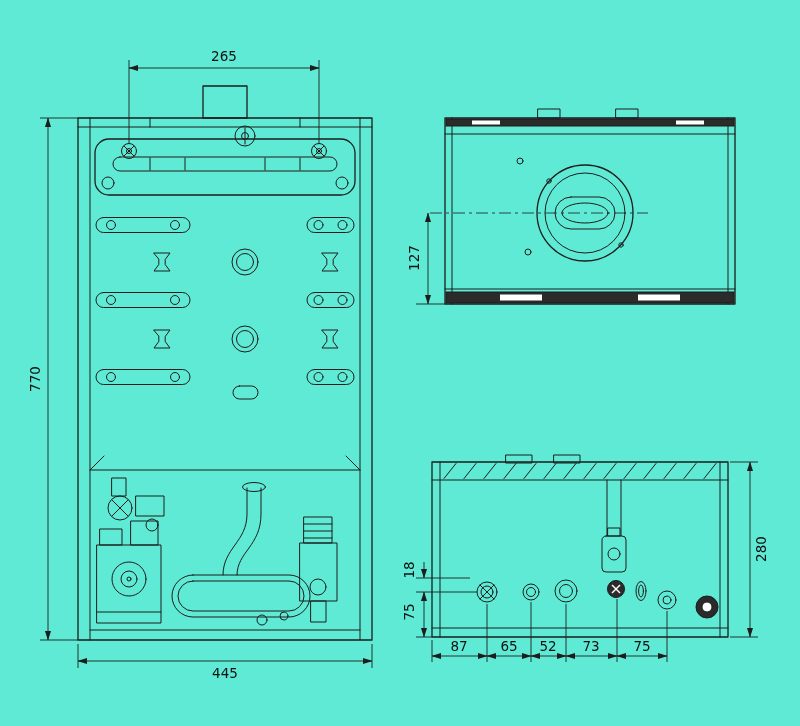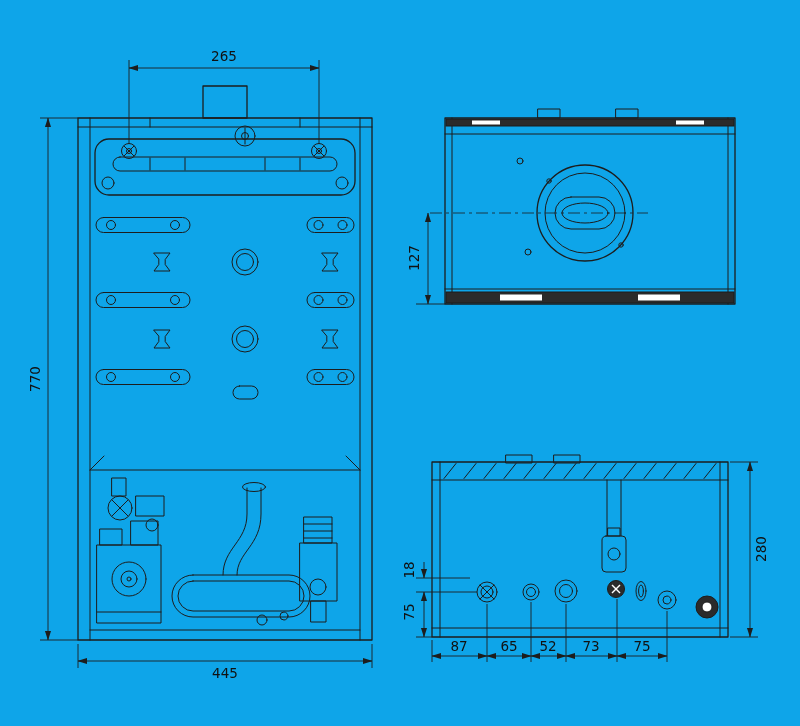--- a/index.html
+++ b/index.html
@@ -1,16 +1,16 @@
 <!DOCTYPE html>
 <html><head>
 <meta charset="utf-8">
 <style>
   html,body{margin:0;padding:0;background:#ffffff;}
-  .stage{width:800px;height:726px;background:#0ea5e9;position:relative;overflow:hidden;
+  .stage{width:800px;height:726px;background:#5eead4;position:relative;overflow:hidden;
          font-family:"DejaVu Sans",sans-serif;}
   svg{display:block;}
   .ln{fill:none;stroke:#1d1d1d;stroke-width:1.3;stroke-linejoin:round;stroke-linecap:round;}
   .ln2{fill:none;stroke:#1d1d1d;stroke-width:1;stroke-linejoin:round;stroke-linecap:round;}
   .dk{fill:#2b2b2b;stroke:#1d1d1d;stroke-width:1;}
   .wt{fill:#ffffff;stroke:none;}
   .dim{fill:none;stroke:#1d1d1d;stroke-width:0.9;}
   .cl{fill:none;stroke:#1d1d1d;stroke-width:0.8;stroke-dasharray:12 4 3 4;}
   .lbl{font-family:"DejaVu Sans",sans-serif;font-size:13.5px;fill:#111111;text-anchor:middle;}
 </style>

